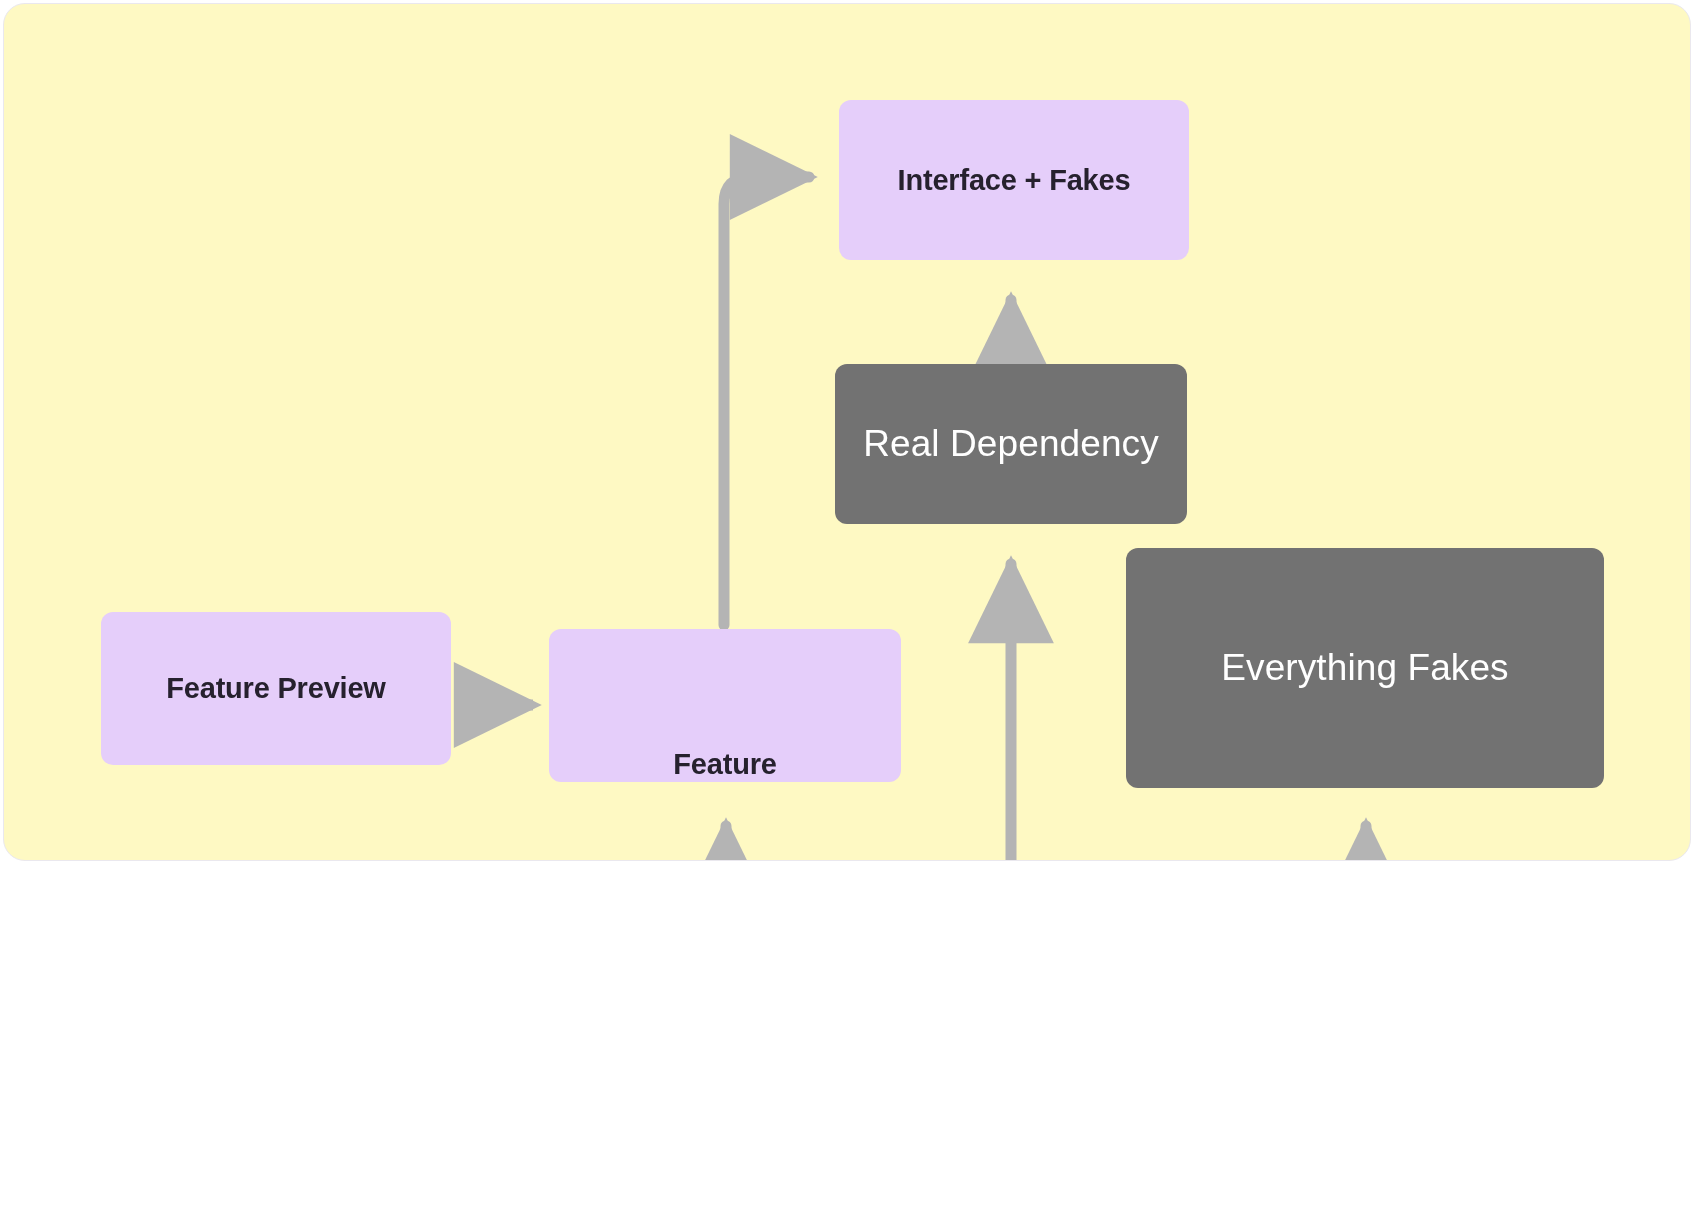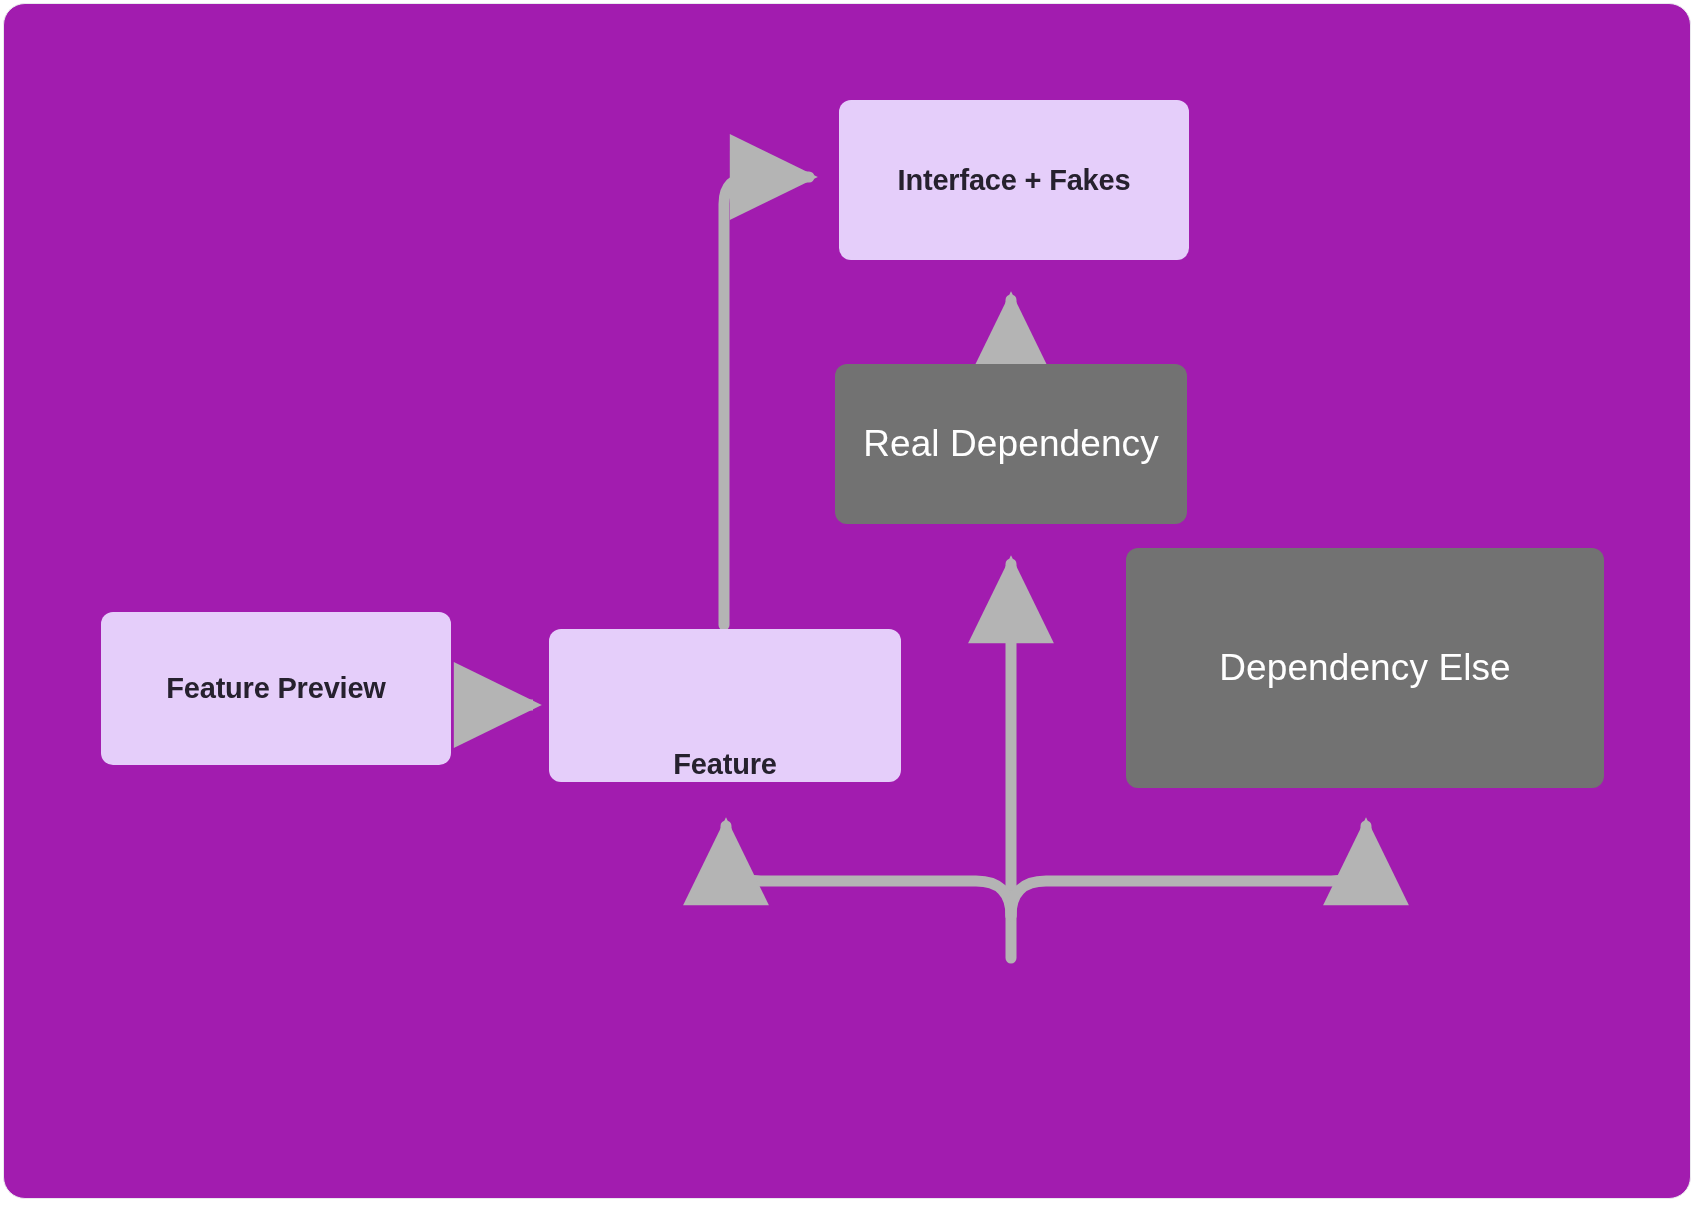--- a/index.html
+++ b/index.html
@@ -9,22 +9,22 @@
     width: 1696px;
     height: 1216px;
     overflow: hidden;
     font-family: "Liberation Sans", sans-serif;
   }
   #canvas {
     position: absolute;
     left: 3px;
     top: 3px;
     width: 1688px;
-    height: 1196px;
-    background: #a21caf;
+    height: 858px;
+    background: #fef9c3;
     border: 1px solid #EAE8EE;
     border-radius: 22px;
     box-sizing: border-box;
     overflow: hidden;
     padding-left: 39px;
   }
   #edges {
     position: absolute;
     left: 0;
     top: 0;
@@ -104,21 +104,21 @@
 
   <div class="node purple" style="left:835px; top:96px; width:350px; height:160px;">
     <span class="node-label">Interface + Fakes</span>
   </div>
 
   <div class="node gray" style="left:831px; top:360px; width:352px; height:160px;">
     <span class="node-label">Real Dependency</span>
   </div>
 
   <div class="node gray" style="left:1122px; top:544px; width:478px; height:240px;">
-    <span class="node-label">Dependency Else</span>
+    <span class="node-label">Everything Fakes</span>
   </div>
 
   <div class="node purple" style="left:97px; top:608px; width:350px; height:153px;">
     <span class="node-label">Feature Preview</span>
   </div>
 
   <div class="node purple" style="left:545px; top:625px; width:352px; height:153px;align-items:flex-end;">
     <span class="node-label">Feature</span>
   </div>
 

